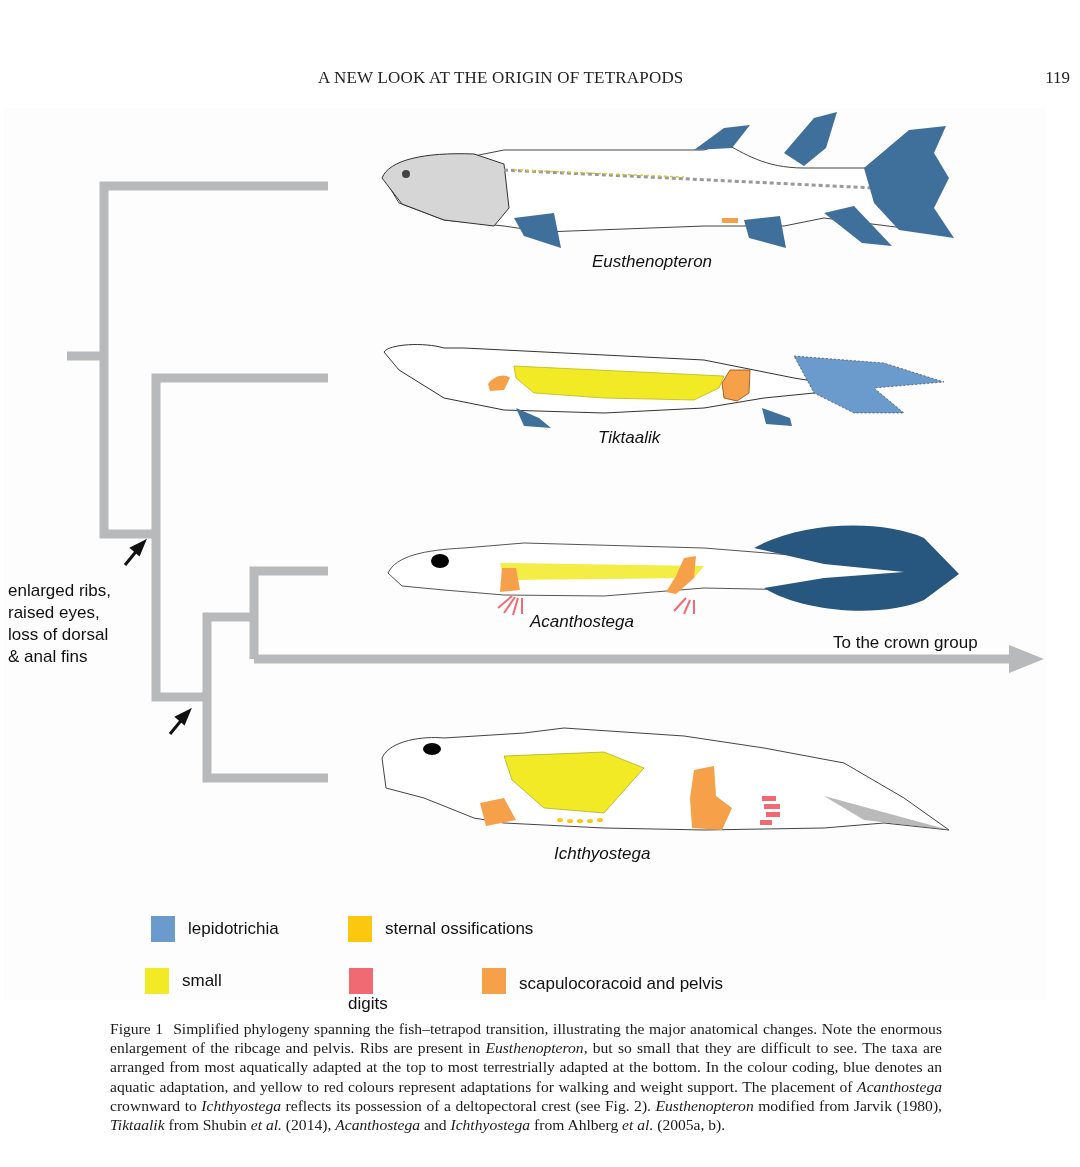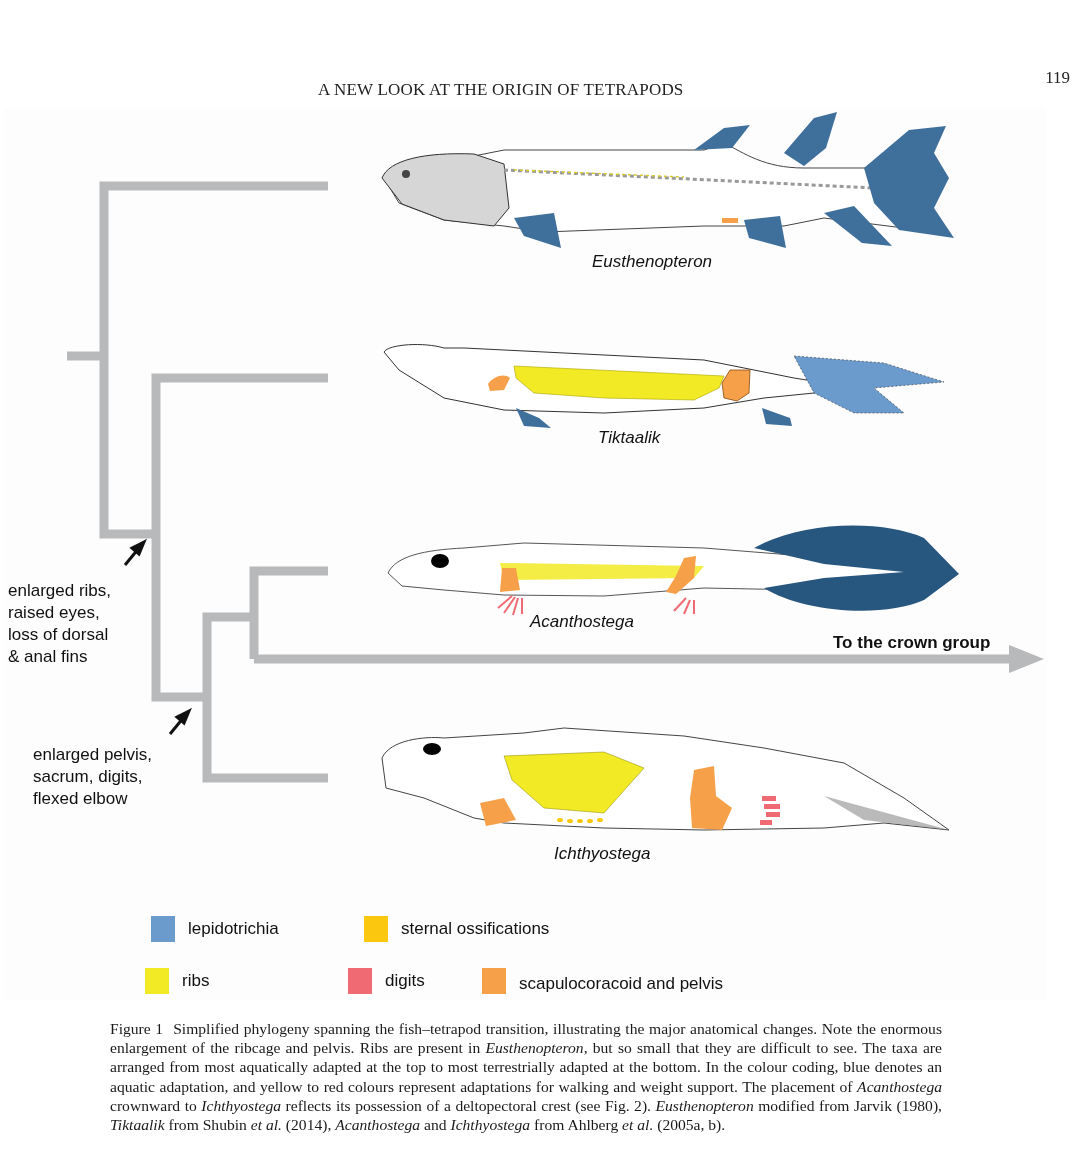--- a/index.html
+++ b/index.html
@@ -1,38 +1,38 @@
 <!DOCTYPE html>
 <html><head>
 <meta charset="utf-8">
 <style>
   html, body { margin: 0; padding: 0; background: #ffffff; }
   body { width: 1080px; height: 1167px; position: relative; overflow: hidden; }
   .running-head {
     position: absolute; top: 68px; left: 0; width: 1080px;
     font-family: "Liberation Serif", serif; font-size: 17px; color: #222;
   }
-  .running-title { position: absolute; left: 318px; top: 12px; letter-spacing: 0.2px; }
+  .running-title { position: absolute; left: 318px; top: 0; letter-spacing: 0.2px; }
   .page-number { position: absolute; right: 10px; top: 0; }
   .figure {
     position: absolute; left: 4px; top: 108px; width: 1042px; height: 892px;
     background: #fdfdfd;
   }
   .figure svg { position: absolute; left: 0; top: 0; }
   .annot {
     position: absolute; font-family: "Liberation Sans", sans-serif;
     font-size: 17px; line-height: 22px; color: #111; white-space: pre-line;
   }
   .taxon-label {
     position: absolute; font-family: "Liberation Sans", sans-serif;
     font-style: italic; font-size: 17px; color: #111;
   }
   .crown-label {
     position: absolute; font-family: "Liberation Sans", sans-serif;
-    font-size: 17px; color: #111; font-weight: bold;
+    font-size: 17px; color: #111;
   }
   .legend-item { position: absolute; display: flex; align-items: center; }
   .legend-swatch { width: 24px; height: 26px; margin-right: 13px; }
   .legend-label { font-family: "Liberation Sans", sans-serif; font-size: 17px; color: #111; }
   .caption {
     position: absolute; left: 110px; top: 1019px; width: 832px;
     font-family: "Liberation Serif", serif; font-size: 15.6px; line-height: 19.2px;
     color: #1a1a1a; text-align: justify;
   }
   .caption p { margin: 0; }
@@ -139,38 +139,35 @@
   <span class="taxon-label" style="left:594px; top:320px;">Tiktaalik</span>
   <span class="taxon-label" style="left:526px; top:504px;">Acanthostega</span>
   <span class="taxon-label" style="left:550px; top:736px;">Ichthyostega</span>
 
   <span class="crown-label" style="left:829px; top:525px;">To the crown group</span>
 
   <div class="annot" style="left:4px; top:472px;">enlarged ribs,
 raised eyes,
 loss of dorsal
 &amp; anal fins</div>
-  <div class="annot" style="left:29px; top:636px;">enlarged pelvis,
-sacrum, digits,
-flexed elbow</div>
 
   <div>
     <div class="legend-item" style="left:141px; top:808px;margin-left:6px;">
       <span class="legend-swatch" style="background:#6a9bcc"></span>
       <span class="legend-label">lepidotrichia</span>
     </div>
-    <div class="legend-item" style="left:360px; top:808px;">
+    <div class="legend-item" style="left:344px; top:808px;">
       <span class="legend-swatch" style="background:#fcc80f"></span>
       <span class="legend-label">sternal ossifications</span>
     </div>
     <div class="legend-item" style="left:141px; top:860px;">
       <span class="legend-swatch" style="background:#f1ea24"></span>
-      <span class="legend-label">ribs</span>
+      <span class="legend-label">small</span>
     </div>
-    <div class="legend-item" style="left:344px; top:860px;">
+    <div class="legend-item" style="left:344px; top:860px;flex-direction:column;">
       <span class="legend-swatch" style="background:#ef6a73"></span>
       <span class="legend-label">digits</span>
     </div>
     <div class="legend-item" style="left:478px; top:860px;align-items:flex-end;">
       <span class="legend-swatch" style="background:#f6a04a"></span>
       <span class="legend-label">scapulocoracoid and pelvis</span>
     </div>
   </div>
 </div>
 

